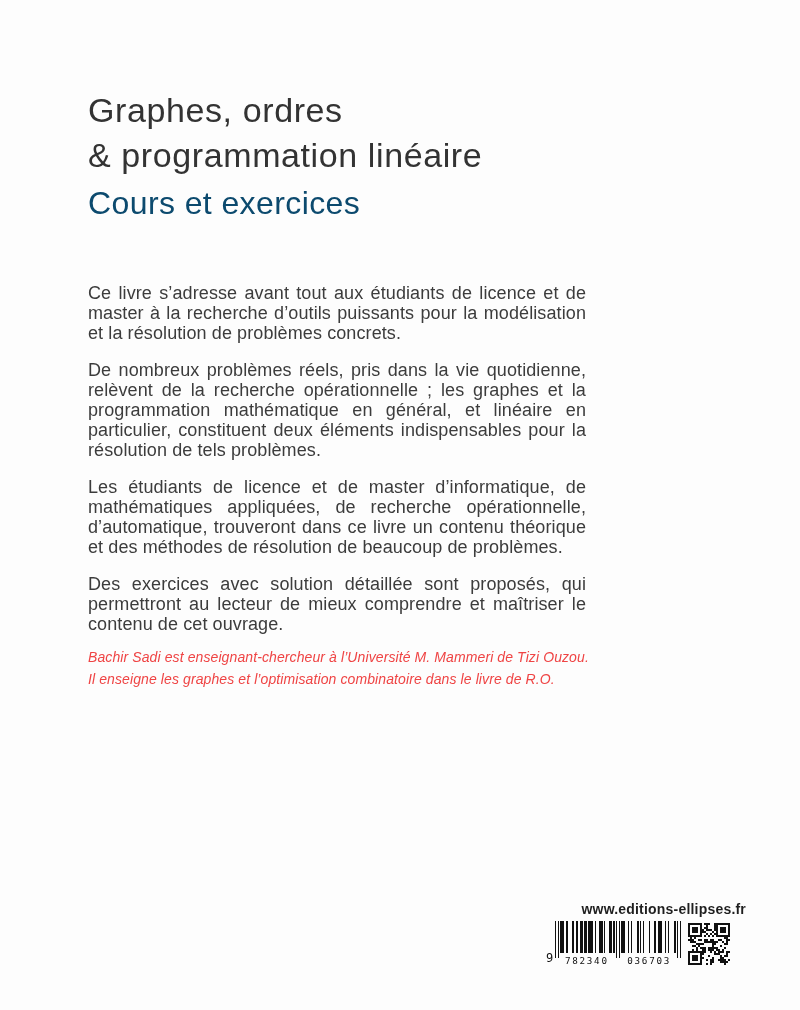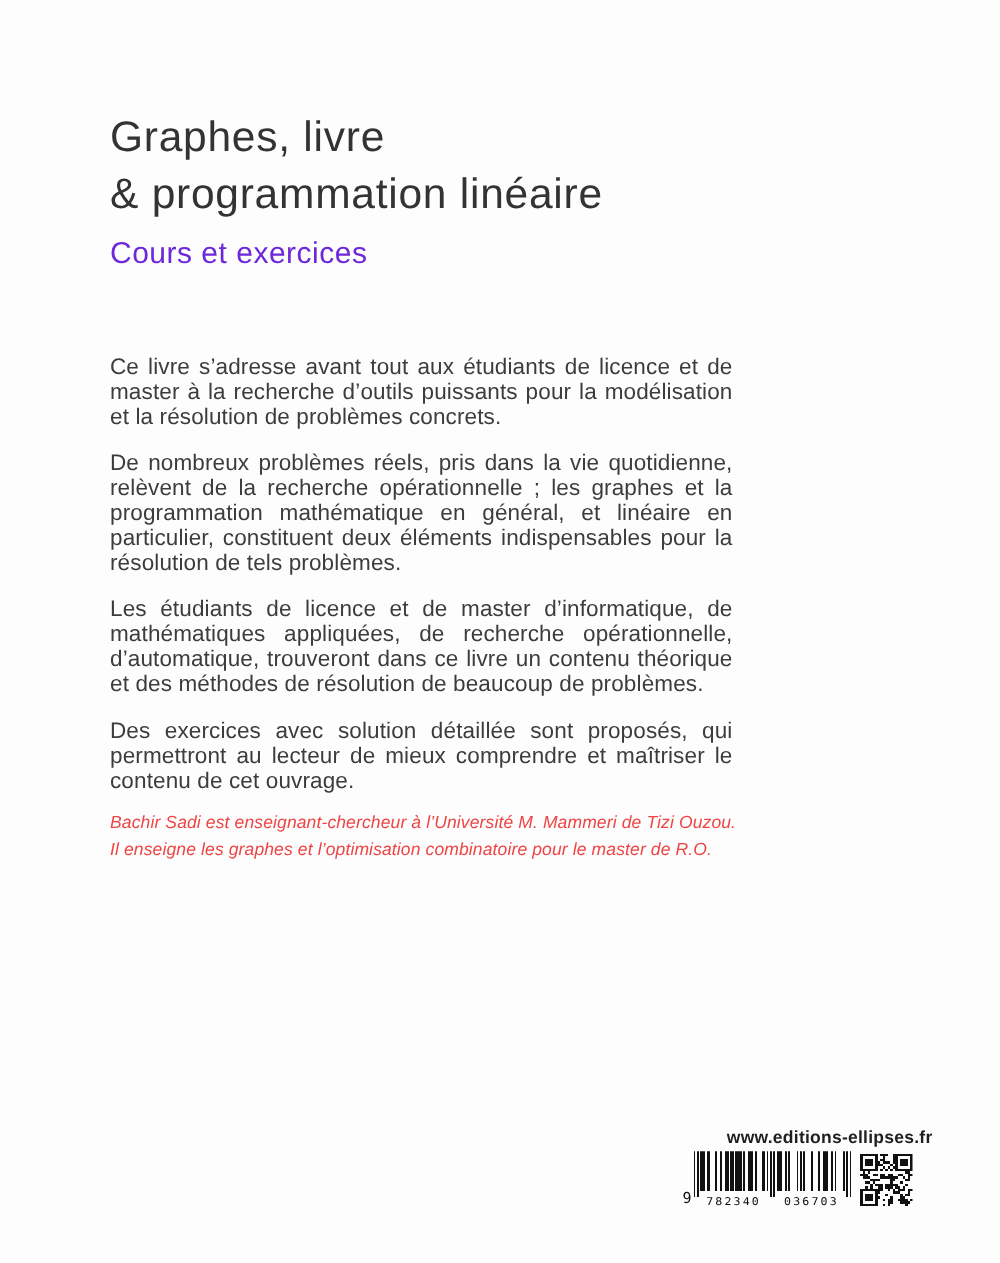--- a/index.html
+++ b/index.html
@@ -22,25 +22,25 @@
   }
   .title-line {
     font-size: 34px;
     line-height: 45px;
     font-weight: 400;
     letter-spacing: 0.6px;
     color: #333333;
   }
   .subtitle {
     margin-top: 8px;
-    font-size: 24px;
+    font-size: 32px;
     line-height: 34px;
     font-weight: 400;
     letter-spacing: 0.4px;
-    color: #6d28d9;
+    color: #0c4a6e;
   }
   
   .body-block {
     position: absolute;
     left: 88px;
     top: 283px;
     width: 498px;
     font-size: 18px;
     line-height: 20px;
     text-align: justify;
@@ -99,35 +99,35 @@
     fill: #111;
   }
   svg.qr { display: block; margin-left: 7px; margin-top: 2px; }
 </style>
 </head>
 <body>
 
 <div class="page">
 
   <div class="title-block">
-    <div class="title-line">Graphes, livre</div>
+    <div class="title-line">Graphes, ordres</div>
     <div class="title-line">&amp; programmation linéaire</div>
     <div class="subtitle">Cours et exercices</div>
   </div>
 
   <div class="body-block">
     <p>Ce livre s’adresse avant tout aux étudiants de licence et de master à la recherche d’outils puissants pour la modélisation et la résolution de problèmes concrets.</p>
     <p>De nombreux problèmes réels, pris dans la vie quotidienne, relèvent de la recherche opérationnelle ; les graphes et la programmation mathématique en général, et linéaire en particulier, constituent deux éléments indispensables pour la résolution de tels problèmes.</p>
     <p>Les étudiants de licence et de master d’informatique, de mathématiques appliquées, de recherche opérationnelle, d’automatique, trouveront dans ce livre un contenu théorique et des méthodes de résolution de beaucoup de problèmes.</p>
     <p>Des exercices avec solution détaillée sont proposés, qui permettront au lecteur de mieux comprendre et maîtriser le contenu de cet ouvrage.</p>
   </div>
 
   <div class="bio-block">
     <div>Bachir Sadi est enseignant-chercheur à l’Université M. Mammeri de Tizi Ouzou.</div>
-    <div>Il enseigne les graphes et l’optimisation combinatoire pour le master de R.O.</div>
+    <div>Il enseigne les graphes et l’optimisation combinatoire dans le livre de R.O.</div>
   </div>
 
   <div class="footer">
     <div class="site">www.editions-ellipses.fr</div>
     <div class="code-row">
       <div class="ean-wrap">
         <span class="lead-digit">9</span>
         <svg class="barcode" width="126" height="44" viewBox="0 0 95 36" preserveAspectRatio="none" shape-rendering="crispEdges">
           <g id="barcode-bars">
               <rect x="0" y="0" width="1" height="30" fill="#111"></rect>

